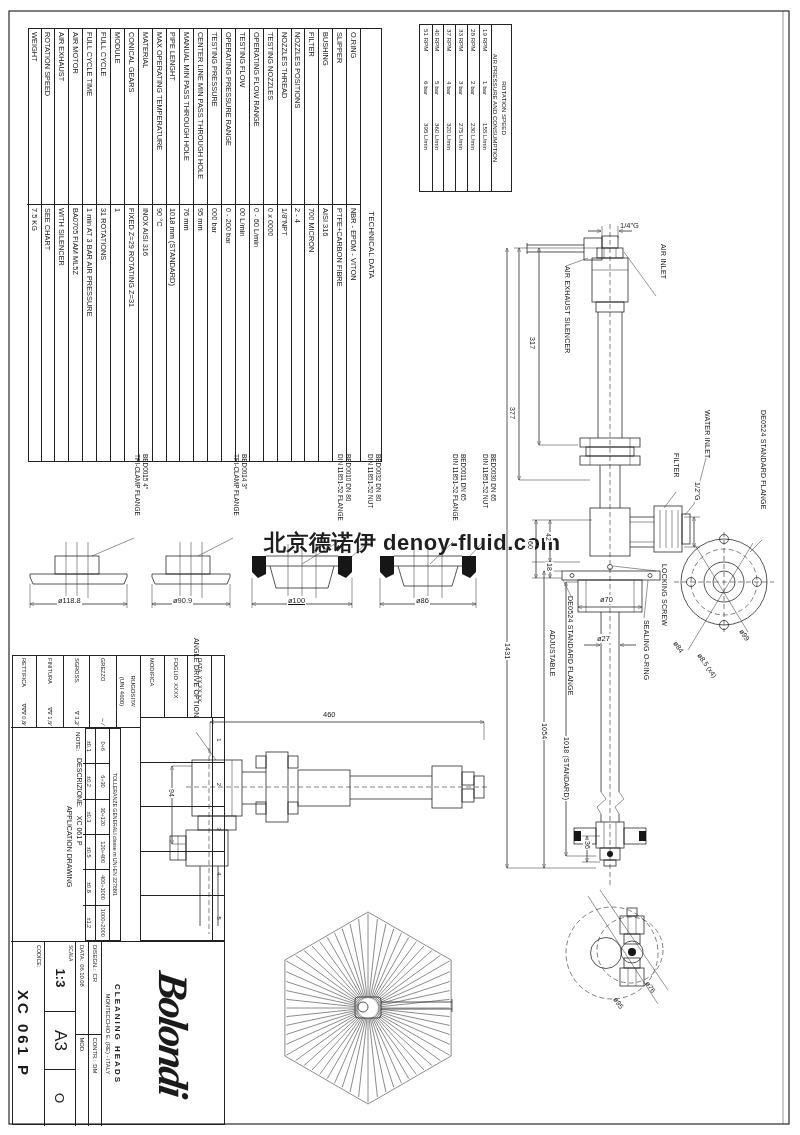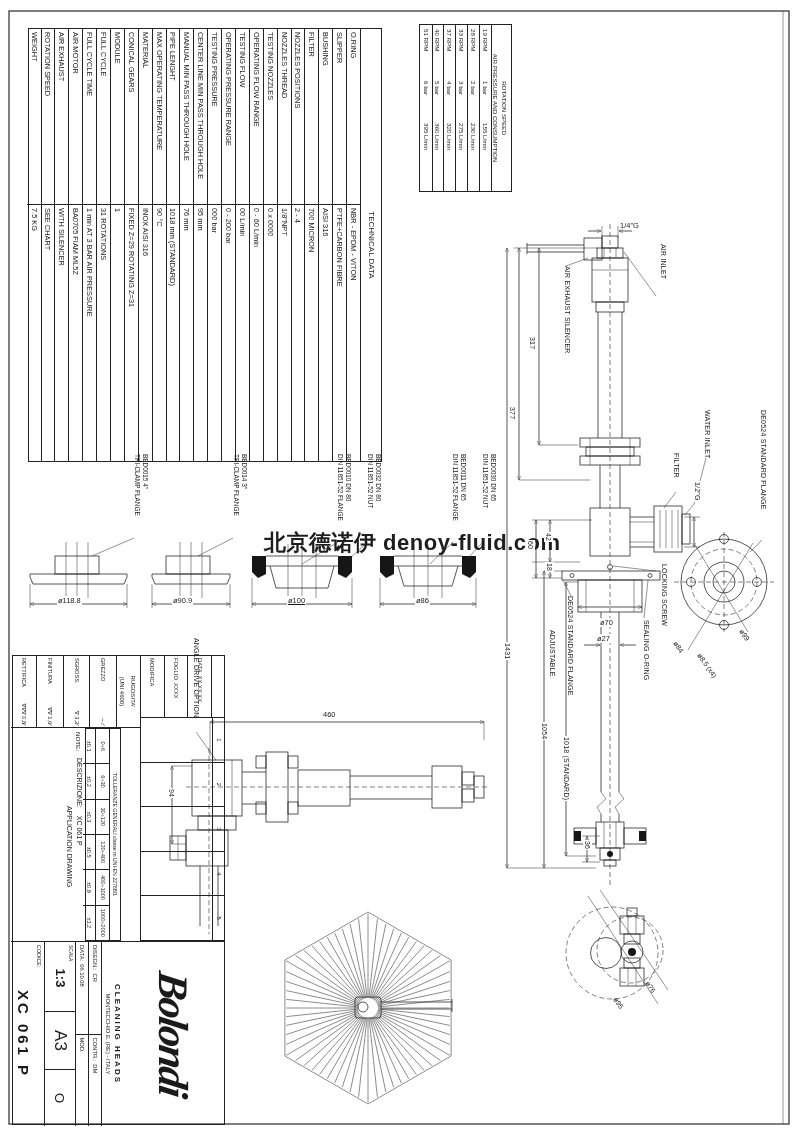--- a/index.html
+++ b/index.html
@@ -541,21 +541,21 @@
   <div class="vtext" style="left:681px;top:453px;">FILTER</div>
   <div class="vtext bgw" style="left:702px;top:481px;">1/2"G</div>
   <div class="vtext" style="left:768px;top:410px;">DE0524 STANDARD FLANGE</div>
   <div class="vtext" style="left:669px;top:564px;">LOCKING SCREW</div>
   <div class="vtext" style="left:651px;top:620px;">SEALING O-RING</div>
   <div class="vtext" style="left:575px;top:596px;">DE0524 STANDARD FLANGE</div>
   <div class="vtext" style="left:557px;top:630px;">ADJUSTABLE</div>
   <div class="vtext bgw" style="left:553px;top:532px;">42</div>
   <div class="vtext bgw" style="left:535px;top:540px;">60</div>
   <div class="vtext bgw" style="left:554px;top:562px;">18</div>
-  <div class="htext bgw" style="left:599px;top:595px;margin-top:23px;">ø70</div>
+  <div class="htext bgw" style="left:599px;top:595px;">ø70</div>
   <div class="htext bgw" style="left:596px;top:634px;">ø27</div>
   <div class="vtext bgw" style="left:512px;top:642px;">1431</div>
   <div class="vtext bgw" style="left:549px;top:722px;">1054</div>
   <div class="vtext bgw" style="left:571px;top:736px;">1018 (STANDARD)</div>
   <div class="vtext bgw" style="left:592px;top:840px;">36</div>
   <div class="dtext" style="left:678px;top:640px;">ø84</div>
   <div class="dtext" style="left:702px;top:652px;">ø8.5 (x4)</div>
   <div class="dtext" style="left:744px;top:628px;">ø99</div>
   <div class="dtext" style="left:650px;top:980px;">ø76</div>
   <div class="dtext" style="left:618px;top:996px;">ø95</div>

